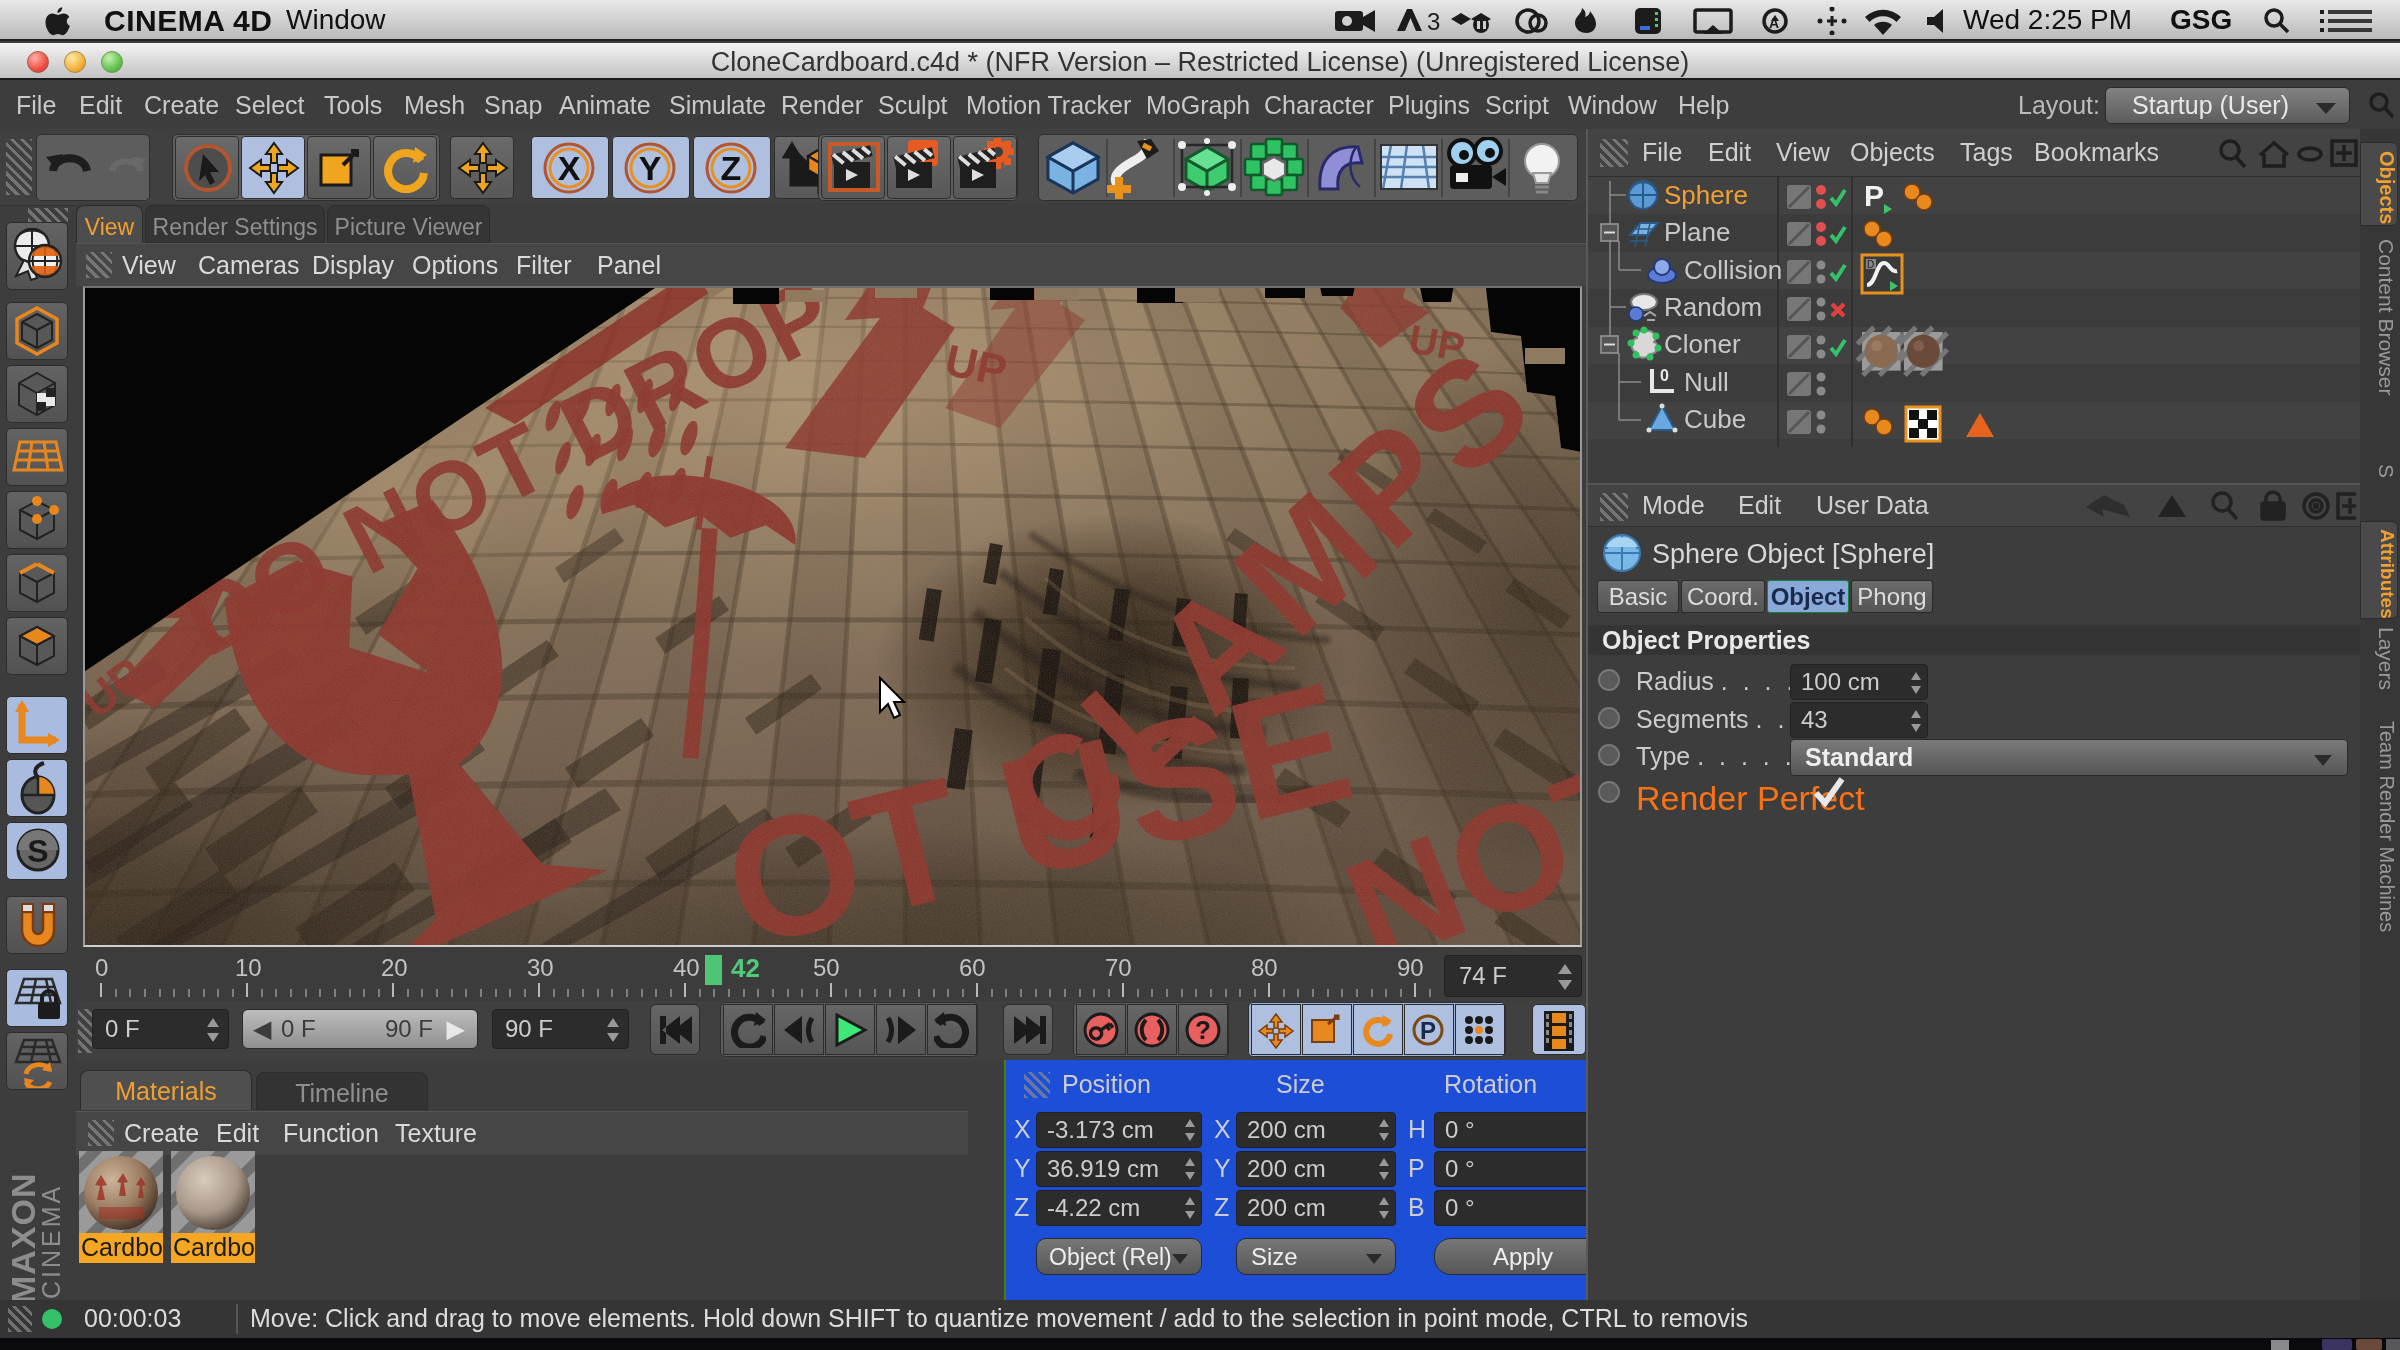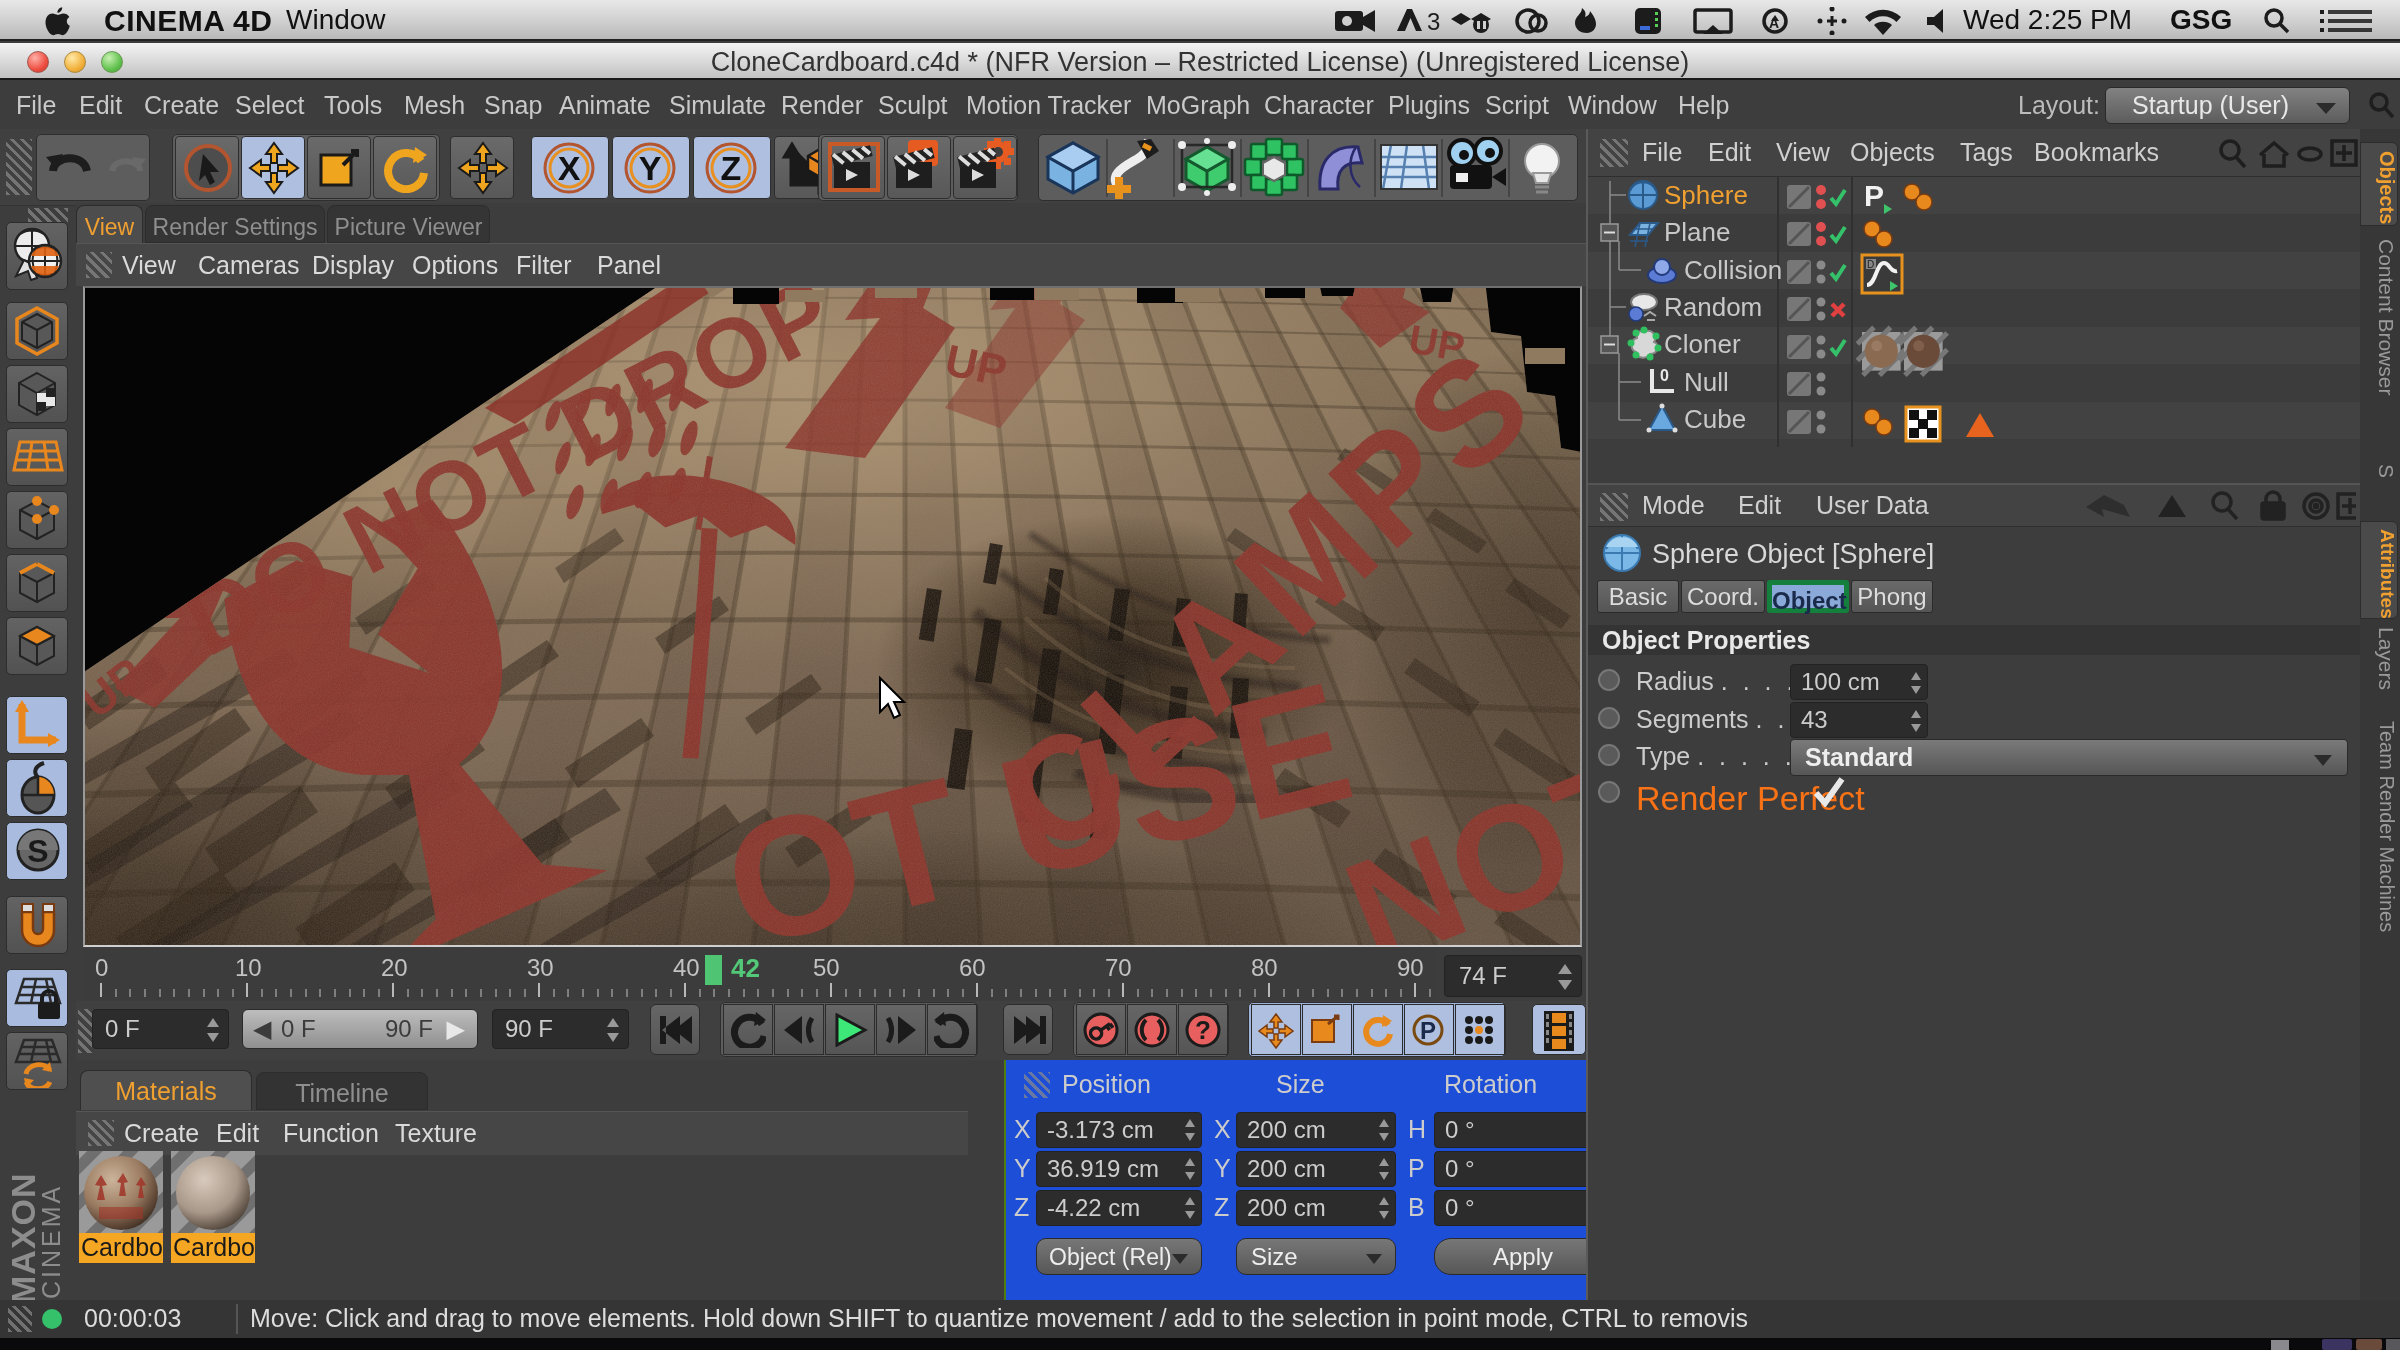--- a/index.html
+++ b/index.html
@@ -1365,21 +1365,21 @@
     <div class="abs" style="left:14px;top:48px;width:40px;height:40px">
       <svg width="40" height="40">
             <circle cx="20" cy="20" r="18" fill="#7ab8e8" stroke="#3a7ab0" stroke-width="2"></circle>
             <path d="M4 16 a18 18 0 0 1 32 0 M20 2 v36 M2 20 h36" stroke="#3a7ab0" stroke-width="2" fill="none"></path>
             <path d="M4 14 a18 18 0 0 1 32 0z" fill="#a8d4f2"></path>
           </svg>
     </div>
     <div class="abs" style="left:64px;top:54px;font-size:27px;color:#d8d8d8">Sphere Object [Sphere]</div>
     <div class="abs" style="left:9px;top:95px;width:82px;height:33px;background:linear-gradient(#6a6a6a,#555);border:1px solid #2a2a2a;border-radius:3px;color:#ddd;font-size:24px;text-align:center;padding-top:2px">Basic</div>
     <div class="abs" style="left:93px;top:95px;width:84px;height:33px;background:linear-gradient(#6a6a6a,#555);border:1px solid #2a2a2a;border-radius:3px;color:#ddd;font-size:24px;text-align:center;padding-top:2px">Coord.</div>
-    <div class="abs" style="left:179px;top:95px;width:82px;height:33px;background:#8aa8d8;border:5px solid #15803d;border-radius:3px;color:#1a2a4a;font-size:24px;text-align:center;padding-top:2px;font-weight:bold">Object</div>
+    <div class="abs" style="left:179px;top:95px;width:82px;height:33px;background:#8aa8d8;border:1px solid #15803d;border-radius:3px;color:#1a2a4a;font-size:24px;text-align:center;padding-top:2px;font-weight:bold">Object</div>
     <div class="abs" style="left:263px;top:95px;width:82px;height:33px;background:linear-gradient(#6a6a6a,#555);border:1px solid #2a2a2a;border-radius:3px;color:#ddd;font-size:24px;text-align:center;padding-top:2px">Phong</div>
     <div class="abs" style="left:0;top:140px;width:774px;height:30px;background:#343434;color:#e8e8e8;font-size:25px;font-weight:bold;padding:1px 0 0 14px">Object Properties</div>
 
     <div class="abs" style="left:10px;top:184px;width:22px;height:22px;border-radius:50%;background:#5a5a5a;border:2px solid #777"></div>
     <div class="abs" style="left:48px;top:182px;font-size:25px;color:#ccc">Radius <span style="letter-spacing:4px">. . . . . . .</span></div>
     <div class="cwell" style="left:202px;top:179px;width:138px;height:36px">
           <span style="position:absolute;left:10px;top:3px">100 cm</span>
       <svg style="position:absolute;right:5px;top:7px" width="12" height="22">
             <path d="M6 0 l5 8 h-10z M6 22 l5-8 h-10z" fill="#999"></path>
           </svg>

